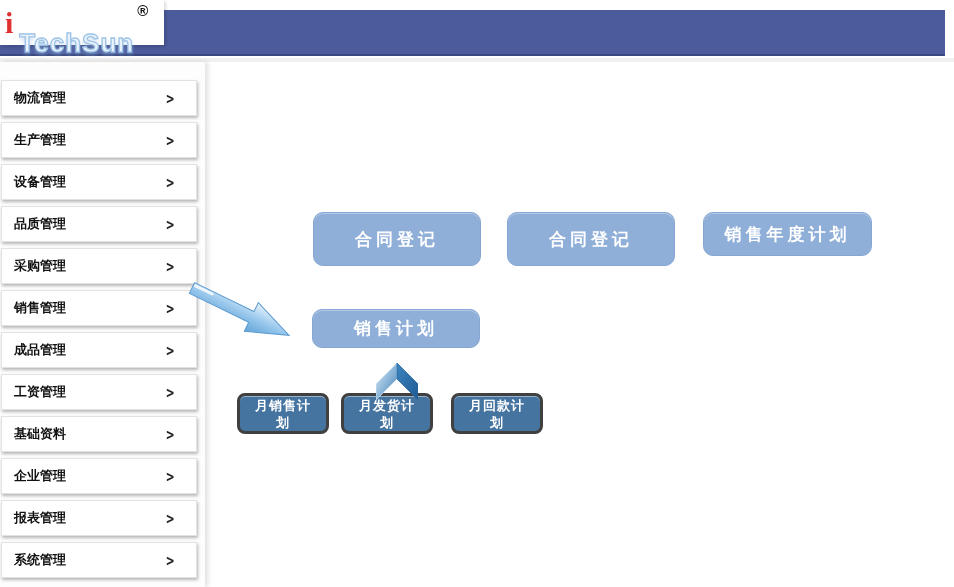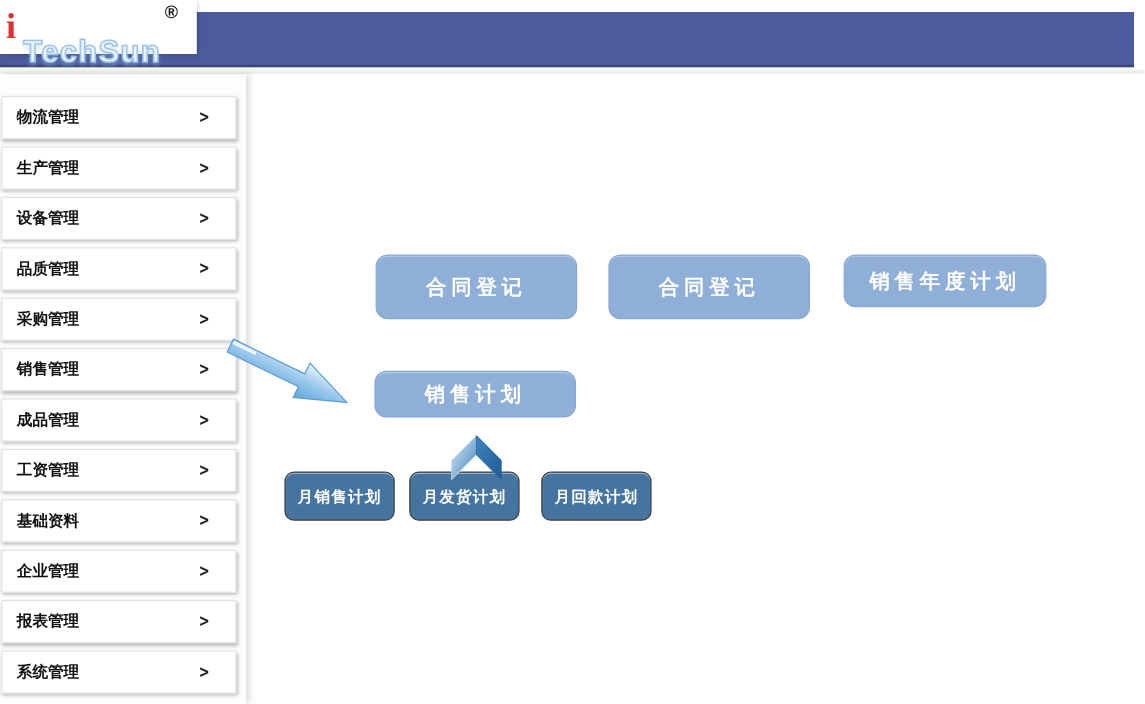--- a/index.html
+++ b/index.html
@@ -32,21 +32,21 @@
   .side-chevron { font-size:13px; font-weight:bold; color:#222;
                   font-family:"DejaVu Sans Mono",monospace; transform:scaleY(1.2); }
 
   
   .main { position:absolute; left:205px; top:62px; width:749px; height:525px; background:#fff;padding-left:21px; }
   .flow-btn { position:absolute; display:flex; align-items:center; justify-content:center;
               color:#fff; font-weight:bold; cursor:pointer; text-align:center; }
   .flow-btn.big { background:#8fafd9; border:1px solid #86a7d3; border-radius:10px;
                   font-size:17px; letter-spacing:4px;
                   box-shadow:inset 0 1px 0 rgba(255,255,255,0.35); }
-  .flow-btn.small { background:#44749f; border:1px solid #404040; border-radius:8px;
+  .flow-btn.small { background:#44749f; border:3px solid #404040; border-radius:8px;
                     font-size:13px; letter-spacing:1px; line-height:17px;
                     box-shadow:inset 0 1px 0 rgba(255,255,255,0.45);
                     padding:2px 10px; }
   #btn-contract     { left:108px; top:150px; width:168px; height:54px; }
   #btn-ledger       { left:302px; top:150px; width:168px; height:54px; }
   #btn-annual       { left:498px; top:150px; width:169px; height:44px; }
   #btn-salesplan    { left:107px; top:247px; width:168px; height:39px; }
   #btn-msales       { left:32px;  top:331px; width:92px;  height:41px; }
   #btn-mship        { left:136px; top:331px; width:92px;  height:41px;text-align:center; }
   #btn-mcollect     { left:246px; top:331px; width:92px;  height:41px; }

